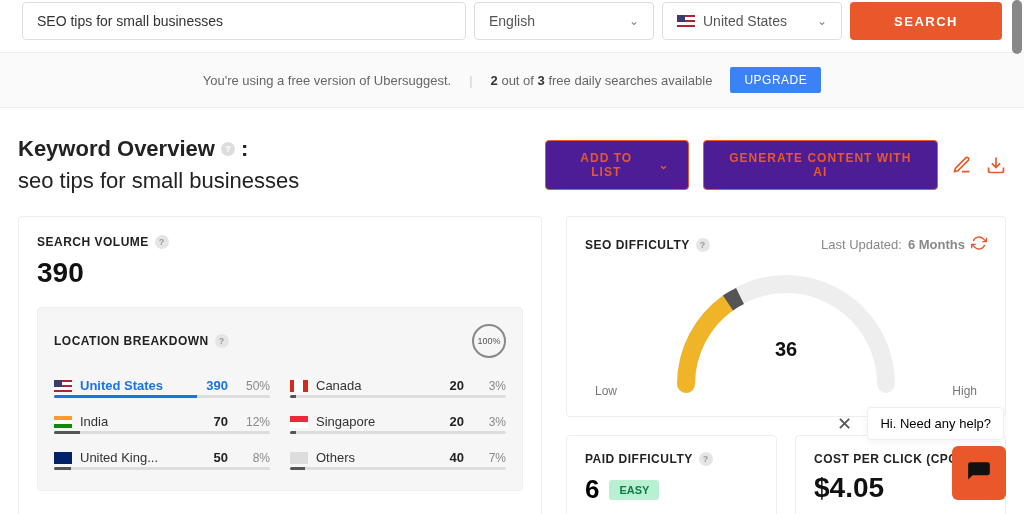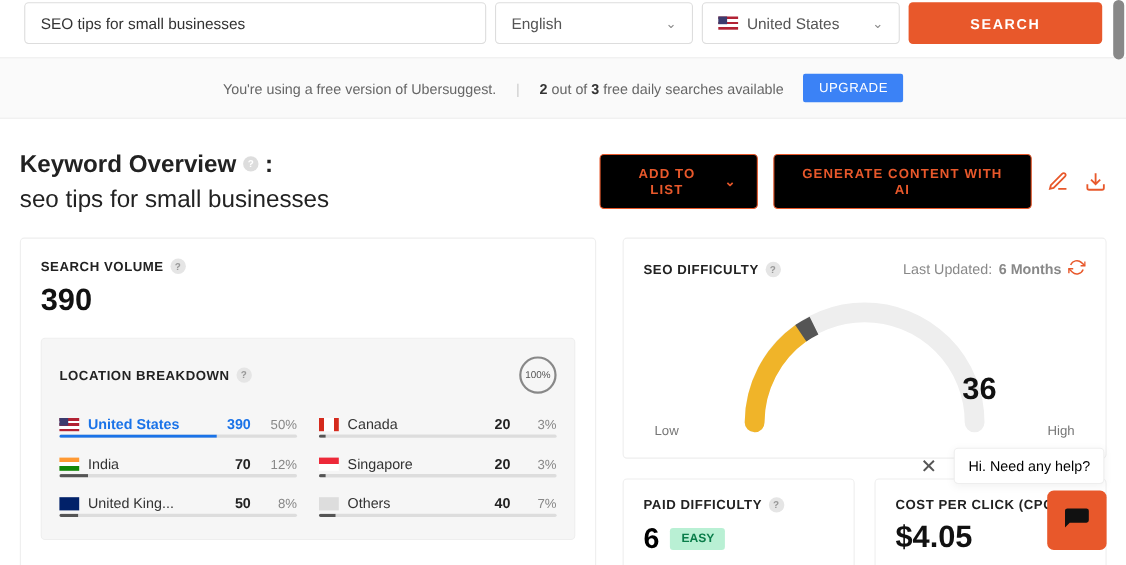--- a/index.html
+++ b/index.html
@@ -2,38 +2,38 @@
 <html><head>
 <meta charset="utf-8">
 <style>
 * { margin: 0; padding: 0; box-sizing: border-box; font-family: -apple-system, BlinkMacSystemFont, "Segoe UI", Arial, sans-serif; }
 body { background: #fff; width: 1024px; height: 514px; overflow: hidden; position: relative; }
 .search-bar { display: flex; gap: 8px; padding: 0 22px; margin-top: 2px; }
 .keyword-input { flex: 1; border: 1px solid #ddd; border-radius: 4px; padding: 10px 14px; font-size: 14px; color: #333; background: #fff; }
 .lang-select, .country-select { border: 1px solid #ddd; border-radius: 4px; padding: 10px 14px; font-size: 14px; color: #555; background: #fff; display: flex; align-items: center; justify-content: space-between; cursor: pointer; }
 .lang-select { width: 180px; }
 .country-select { width: 180px; gap: 10px; }
-.search-btn { width: 176px; background: #e8582b; color: #fff; border: none; border-radius: 4px; font-weight: 700; letter-spacing: 1.5px; font-size: 13px; cursor: pointer; }
+.search-btn { width: 152px; background: #e8582b; color: #fff; border: none; border-radius: 4px; font-weight: 700; letter-spacing: 1.5px; font-size: 13px; cursor: pointer; }
 .flag { display: inline-block; width: 18px; height: 12px; background: linear-gradient(to bottom, #b22234 0%, #b22234 20%, #fff 20%, #fff 40%, #b22234 40%, #b22234 60%, #fff 60%, #fff 80%, #b22234 80%); position: relative; }
 .flag.us::before { content: ""; position: absolute; top: 0; left: 0; width: 8px; height: 7px; background: #3c3b6e; }
 .flag.ca { background: linear-gradient(to right, #d52b1e 0%, #d52b1e 25%, #fff 25%, #fff 75%, #d52b1e 75%); }
 .flag.in { background: linear-gradient(to bottom, #ff9933 33%, #fff 33%, #fff 66%, #138808 66%); }
 .flag.sg { background: linear-gradient(to bottom, #ed2939 50%, #fff 50%); }
 .flag.uk { background: #012169; }
 .notice-bar { background: #fafafa; border-top: 1px solid #eee; border-bottom: 1px solid #eee; padding: 14px 0; margin-top: 12px; display: flex; justify-content: center; align-items: center; gap: 18px; font-size: 13px; color: #666; }
 .notice-bar .divider { color: #ccc; }
 .notice-bar b { color: #333; font-weight: 600; }
 .upgrade-btn { background: #3b82f6; color: #fff; border: none; padding: 6px 14px; font-size: 12px; letter-spacing: 0.5px; cursor: pointer; border-radius: 2px; }
 .main { padding: 28px 18px 0; }
 .header-row { display: flex; align-items: center; justify-content: space-between; gap: 14px; margin-bottom: 22px; }
 .title-block { font-size: 22px; font-weight: 700; color: #222; display: flex; align-items: center; gap: 6px; flex-wrap: wrap; }
 .title-block .qmark { width: 14px; height: 14px; border-radius: 50%; background: #ddd; font-size: 9px; display: inline-flex; align-items: center; justify-content: center; color: #fff; }
 .title-block .keyword { font-weight: 400; }
 .header-actions { display: flex; align-items: center; gap: 14px; }
-.outline-btn { border: 1px solid #e8582b; color: #e8582b; background: #000000; padding: 10px 18px; font-size: 12px; font-weight: 700; letter-spacing: 1px; border-radius: 4px; cursor: pointer; display: flex; align-items: center; gap: 10px; }
+.outline-btn { border: 1px solid #e8582b; color: #e8582b; background: #4c1d95; padding: 10px 18px; font-size: 12px; font-weight: 700; letter-spacing: 1px; border-radius: 4px; cursor: pointer; display: flex; align-items: center; gap: 10px; }
 .icon-btn { color: #e8582b; cursor: pointer; display: inline-flex; }
 .panels { display: flex; gap: 24px; }
 .left-col { flex: 1; border: 1px solid #eee; border-radius: 4px; padding: 18px 18px 12px; }
 .right-col { width: 440px; display: flex; flex-direction: column; gap: 18px; }
 .card { border: 1px solid #eee; border-radius: 4px; padding: 18px; }
 .section-label { font-size: 12px; font-weight: 700; letter-spacing: 0.5px; color: #222; display: flex; align-items: center; gap: 6px; }
 .qmark { width: 14px; height: 14px; border-radius: 50%; background: #e5e5e5; font-size: 9px; display: inline-flex; align-items: center; justify-content: center; color: #999; }
 .big-num { font-size: 28px; font-weight: 800; color: #111; margin-top: 8px; }
 .location-box { background: #f6f6f6; border: 1px solid #eee; border-radius: 4px; margin-top: 18px; padding: 16px 16px 10px; }
 .location-head { display: flex; align-items: center; justify-content: space-between; }
@@ -48,21 +48,21 @@
 .loc-row .val { width: 32px; text-align: right; font-weight: 600; color: #222; }
 .loc-row .pct { width: 34px; text-align: right; color: #888; font-size: 12px; }
 .loc-row.active .name, .loc-row.active .val { color: #1a73e8; font-weight: 700; }
 .loc-bar { height: 3px; background: #ddd; border-radius: 2px; margin-bottom: 10px; overflow: hidden; }
 .loc-bar .fill { height: 100%; background: #555; }
 .loc-row.active + .loc-bar .fill { background: #1a73e8; }
 .seo-card-head { display: flex; align-items: center; justify-content: space-between; }
 .last-updated { font-size: 13px; color: #888; display: flex; align-items: center; gap: 6px; }
 .gauge-wrap { position: relative; width: 240px; height: 120px; margin: 20px auto 0; }
 .gauge-labels { display: flex; justify-content: space-between; font-size: 12px; color: #777; margin-top: -10px; padding: 0 10px; }
-.gauge-value { position: absolute; top: 64px; left: 0; right: 0; text-align: right; font-size: 28px; font-weight: 800; color: #111; }
+.gauge-value { position: absolute; top: 64px; left: 0; right: 0; text-align: center; font-size: 20px; font-weight: 800; color: #111; }
 .bottom-row { display: flex; gap: 18px; }
 .small-card { flex: 1; border: 1px solid #eee; border-radius: 4px; padding: 16px 18px; }
 .paid-row { display: flex; align-items: center; gap: 10px; margin-top: 8px; }
 .paid-val { font-size: 26px; font-weight: 800; }
 .easy-badge { background: #b9f0d4; color: #0a7d4a; font-size: 11px; font-weight: 700; padding: 4px 10px; border-radius: 3px; }
 .chat-bubble { position: absolute; right: 20px; bottom: 74px; display: flex; align-items: center; gap: 10px; }
 .chat-close { width: 26px; height: 26px; display: flex; align-items: center; justify-content: center; font-size: 18px; color: #555; cursor: pointer; }
 .chat-text { background: #fff; border: 1px solid #eee; border-radius: 4px; padding: 8px 12px; font-size: 13px; box-shadow: 0 2px 8px rgba(0,0,0,0.05); }
 .chat-fab { position: absolute; right: 18px; bottom: 14px; width: 54px; height: 54px; background: #e8582b; border-radius: 6px; display: flex; align-items: center; justify-content: center; cursor: pointer; }
 .scrollbar-mock { position: absolute; right: 2px; top: 0; width: 10px; height: 54px; background: #888; border-radius: 5px; }

